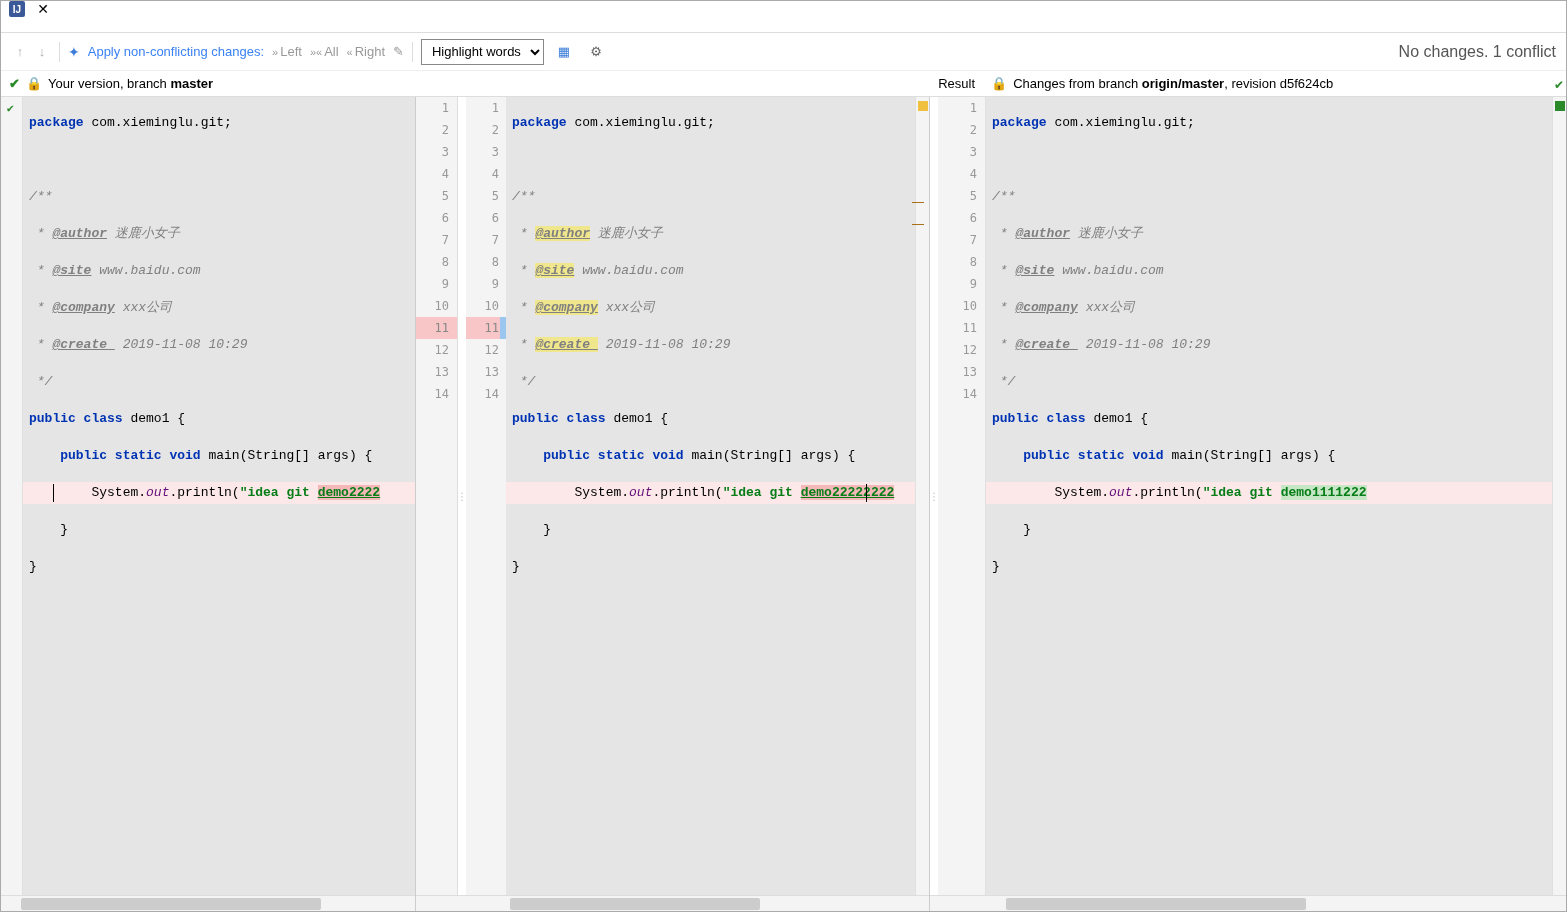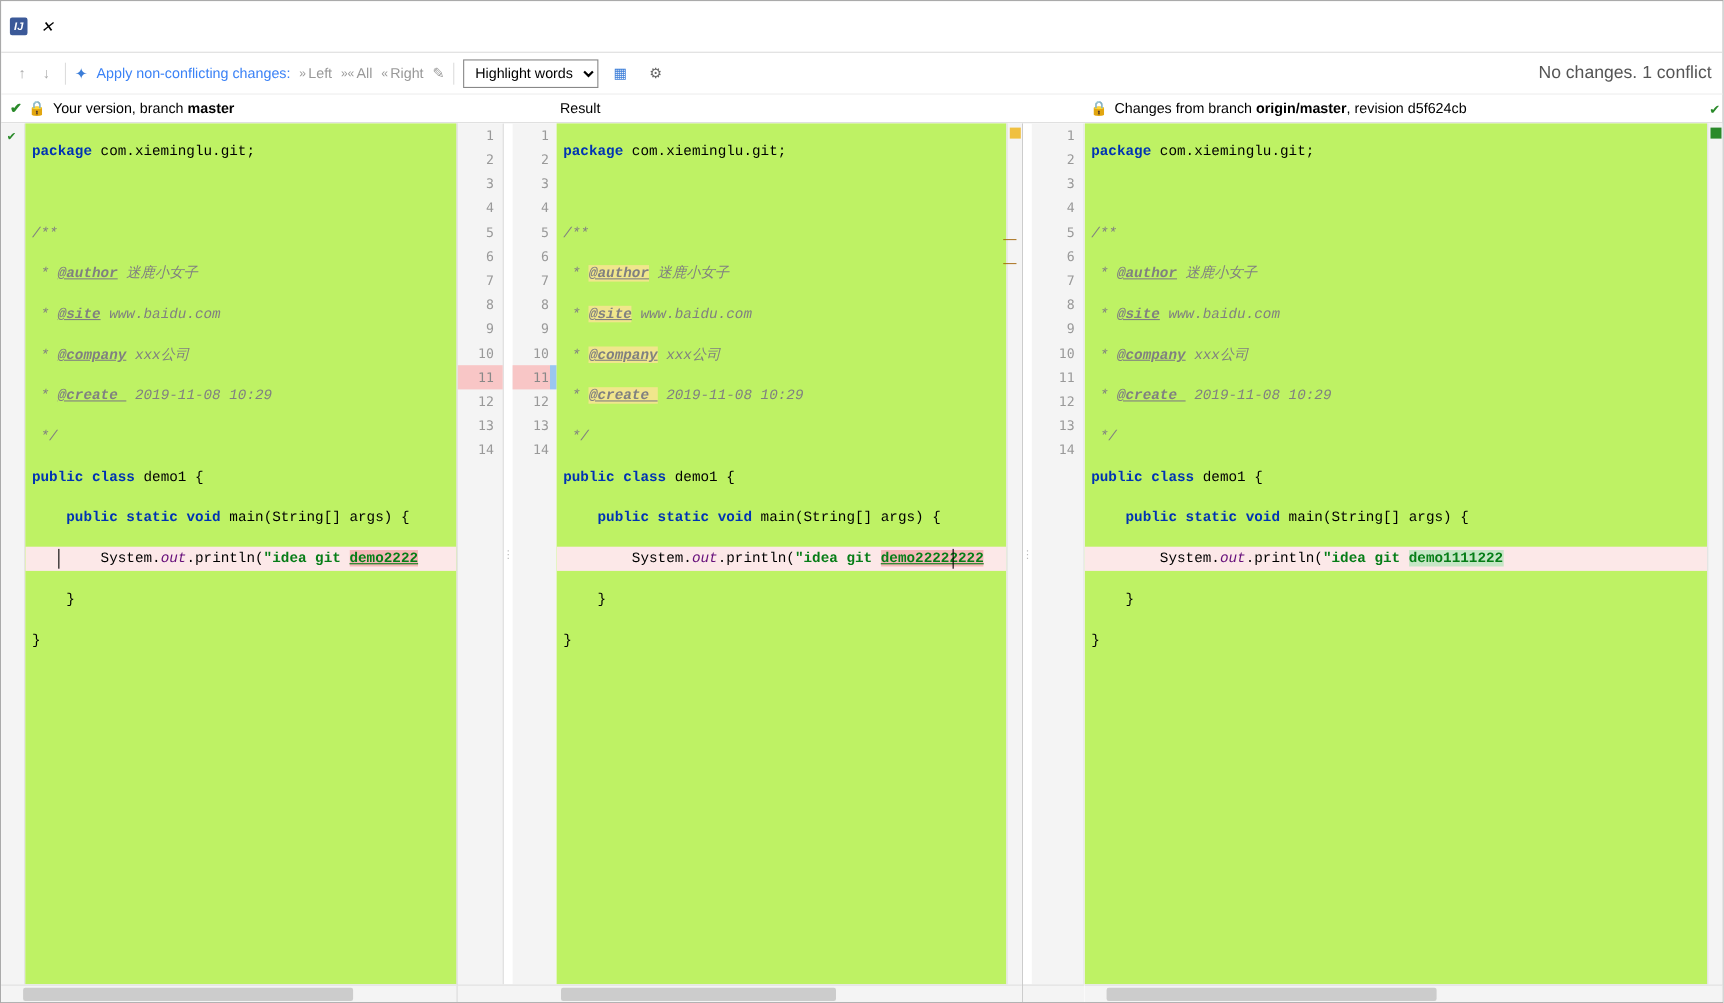--- a/index.html
+++ b/index.html
@@ -1,18 +1,18 @@
 <!DOCTYPE html>
 <html><head>
 <meta charset="utf-8">
 <style>
 * { box-sizing: border-box; margin: 0; padding: 0; }
 body { font-family: "Segoe UI", Arial, sans-serif; font-size: 13px; background: #fff; color: #000; overflow: hidden; }
 .window { width: 1567px; height: 912px; display: flex; flex-direction: column; border: 1px solid #aaa; }
-.titlebar { height: 47px; display: flex; align-items: center; padding: 0 8px; border-bottom: 1px solid #ddd; font-style: italic; }
+.titlebar { height: 32px; display: flex; align-items: flex-start; padding: 0 8px; border-bottom: 1px solid #ddd; }
 .titlebar .app-icon { width: 16px; height: 16px; background: #3b5998; margin-right: 8px; border-radius: 2px; display:flex; align-items:center; justify-content:center; color:#fff; font-size:10px; font-weight:bold; }
 .titlebar .title { flex: 1; font-size: 13px; }
 .titlebar .close { width: 20px; text-align: center; cursor: pointer; font-size: 14px; }
 .toolbar { height: 38px; display: flex; align-items: center; padding: 0 10px; gap: 8px; border-bottom: 1px solid #eee; }
 .toolbar .nav { display:flex; gap:4px; }
 .toolbar .nav-arrow { width:18px; text-align:center; color:#aaa; cursor:pointer; }
 .toolbar .sep { width:1px; height:20px; background:#ddd; }
 .toolbar .magic { color:#3b7dd8; font-size:14px; }
 .toolbar .label { color:#3b82f6; }
 .toolbar .tbtn { color:#999; cursor:pointer; display:flex; align-items:center; gap:2px; }
@@ -22,21 +22,21 @@
 .toolbar .spacer { flex:1; }
 .toolbar .status { color:#555; font-size:16px; }
 .headers { display:flex; height:26px; border-bottom:1px solid #ddd; align-items:center; }
 .headers .col { display:flex; align-items:center; gap:6px; padding:0 8px; overflow:hidden; }
 .headers .lock { color:#888; }
 .headers .chk { color:#2a8a2a; font-weight:bold; }
 .headers b { font-weight:600; }
 .content { flex:1; display:flex; overflow:hidden; }
 .pane { display:flex; flex-direction:column; overflow:hidden; border-right:1px solid #ccc; }
 .pane:last-child { border-right:none; }
-.editor { flex:1; overflow:auto; position:relative; background:#bef264; }
+.editor { flex:1; overflow:auto; position:relative; background:#e5e5e5; }
 .gutter-col { width:42px; background:#f4f4f4; border-right:1px solid #e0e0e0; font-family:"Consolas",monospace; font-size:12px; color:#999; text-align:right; }
 .gutter-col div { height:22px; line-height:22px; padding-right:8px; }
 .gutter-col .hl-red { background:#f8c6c6; color:#888; }
 .dbl-gutter { display:flex; }
 .dbl-gutter .gutter-col:first-child { border-right:1px solid #ddd; }
 .code { flex:1; font-family:"Consolas","Courier New",monospace; font-size:13px; white-space:pre; overflow-x:hidden; }
 .code .line { height:22px; line-height:22px; padding-left:6px; position:relative; }
 .kw { color:#0033b3; font-weight:bold; }
 .cm { color:#808080; font-style:italic; }
 .tag { color:#808080; font-style:italic; text-decoration:underline; font-weight:bold; }
@@ -101,21 +101,21 @@
     <div class="spacer"></div>
     <div class="status">No changes. 1 conflict</div>
   </div>
 
   <div class="headers">
     <div class="col" style="width:500px;">
       <span class="chk">✔</span>
       <span class="lock">🔒</span>
       <span><span>Your version, branch </span><b>master</b></span>
     </div>
-    <div class="col" style="width:482px;">
+    <div class="col" style="width:482px;justify-content:flex-end;">
       <span>Result</span>
     </div>
     <div class="col" style="flex:1; position:relative;">
       <span class="lock">🔒</span>
       <span><span>Changes from branch </span><b>origin/master</b><span>, revision d5f624cb</span></span>
       <span class="rcheck">✔</span>
     </div>
   </div>
 
   <div class="content">

